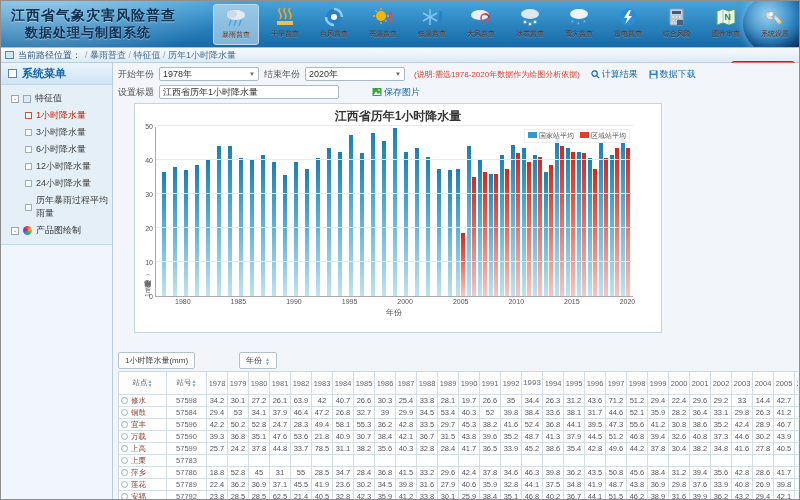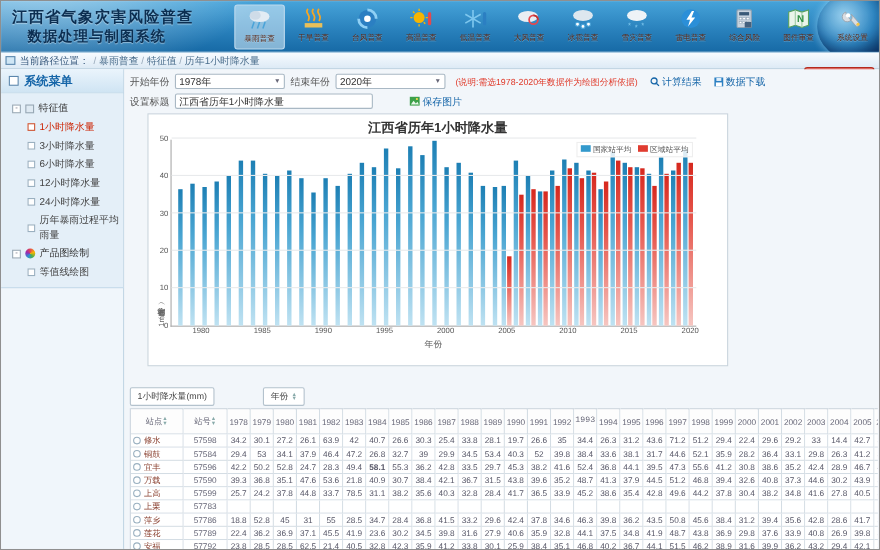--- a/index.html
+++ b/index.html
@@ -330,24 +330,20 @@
             <span>24小时降水量</span>
           </div>
           <div class="titem">
             <span class="cb"></span>
             <span>历年暴雨过程平均雨量</span>
           </div>
           <div class="tgroup-head">
             <span class="texp">-</span>
             <span class="tgroup-ico"></span>
             <span>产品图绘制</span>
-          </div>
-          <div class="titem">
-            <span class="cb"></span>
-            <span>等值线绘图</span>
           </div>
         </div>
     </div>
 
     <div class="main">
       <div class="frow">
         <span class="flabel">开始年份</span>
         <div class="fselect">
           <span>1978年</span>
             <span class="ar">▼</span>
@@ -684,21 +680,21 @@
             </div>
             <div class="grow">
               <div class="gcell gbody gname" style="width: 48px;"><span class="radio"></span>宜丰</div>
               <div class="gcell gbody gcode" style="width: 40px;">57596</div>
               <div class="gcell gbody" style="width: 21px;">42.2</div>
               <div class="gcell gbody" style="width: 21px;">50.2</div>
               <div class="gcell gbody" style="width: 21px;">52.8</div>
               <div class="gcell gbody" style="width: 21px;">24.7</div>
               <div class="gcell gbody" style="width: 21px;">28.3</div>
               <div class="gcell gbody" style="width: 21px;">49.4</div>
-              <div class="gcell gbody" style="width: 21px; font-weight: bold;">58.1</div>
+              <div class="gcell gbody" style="width: 21px;">58.1</div>
               <div class="gcell gbody" style="width: 21px;">55.3</div>
               <div class="gcell gbody" style="width: 21px;">36.2</div>
               <div class="gcell gbody" style="width: 21px;">42.8</div>
               <div class="gcell gbody" style="width: 21px;">33.5</div>
               <div class="gcell gbody" style="width: 21px;">29.7</div>
               <div class="gcell gbody" style="width: 21px;">45.3</div>
               <div class="gcell gbody" style="width: 21px;">38.2</div>
               <div class="gcell gbody" style="width: 21px;">41.6</div>
               <div class="gcell gbody" style="width: 21px;">52.4</div>
               <div class="gcell gbody" style="width: 21px;">36.8</div>

